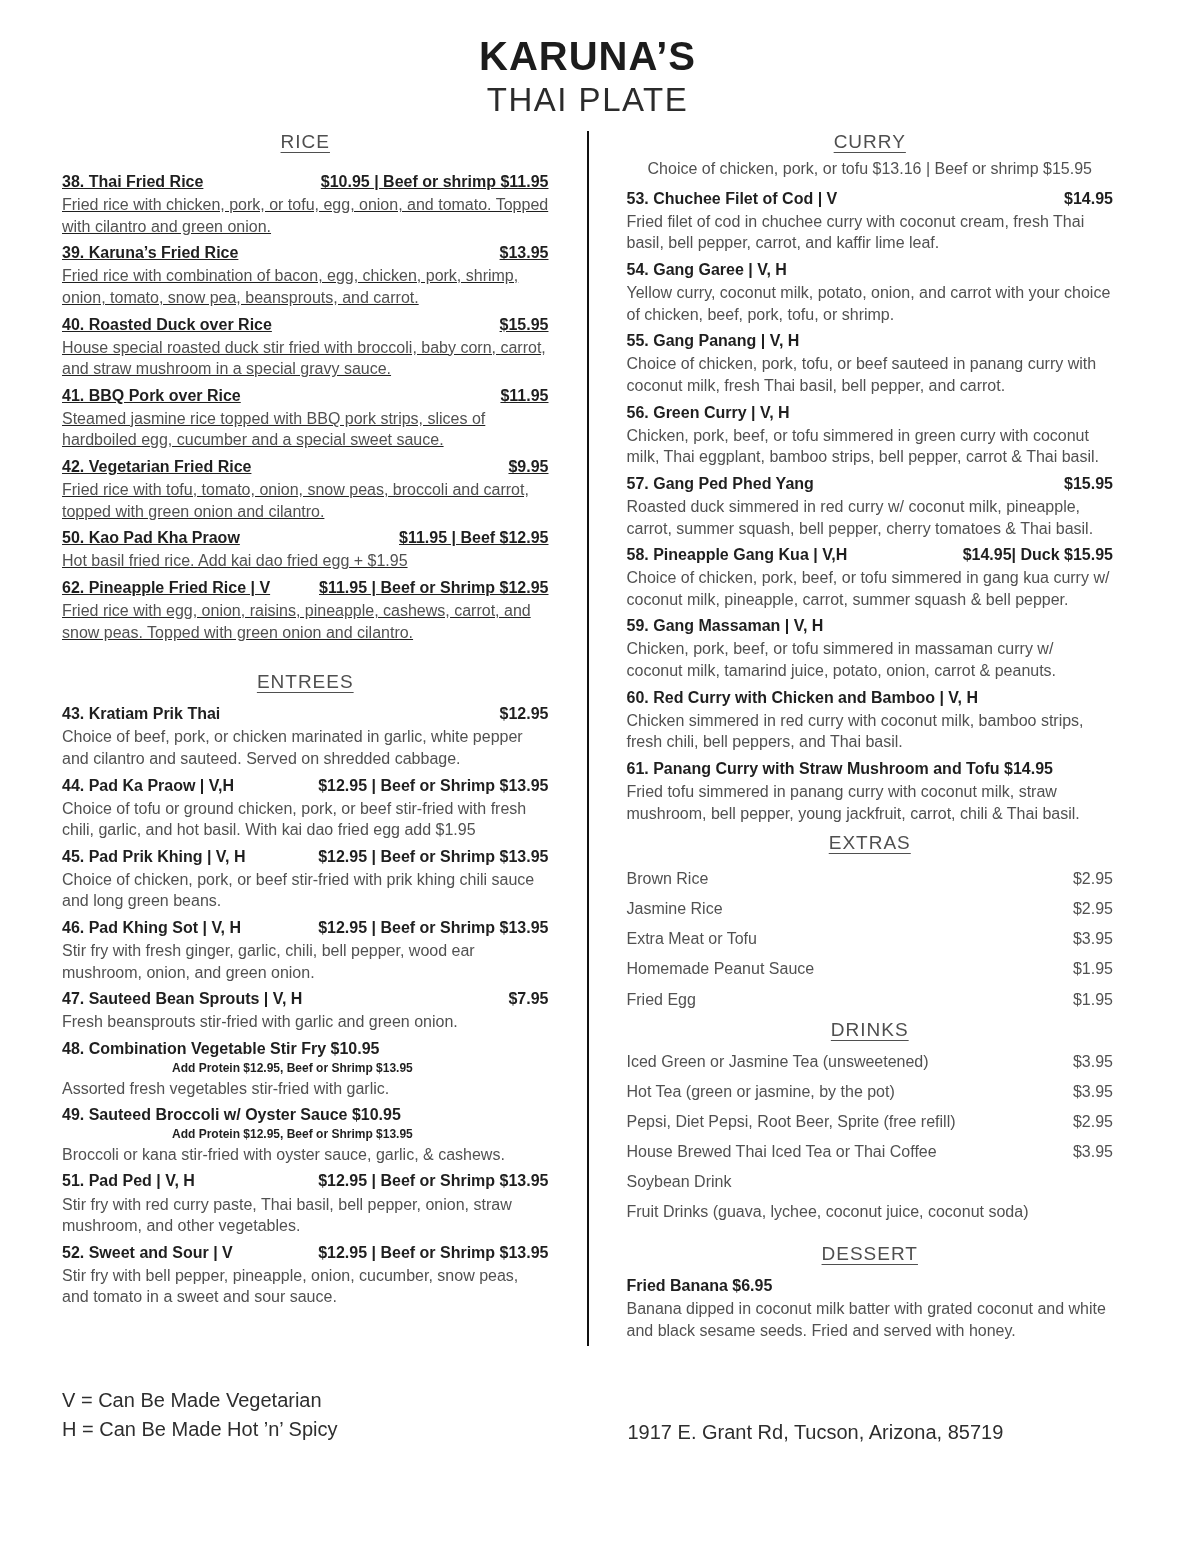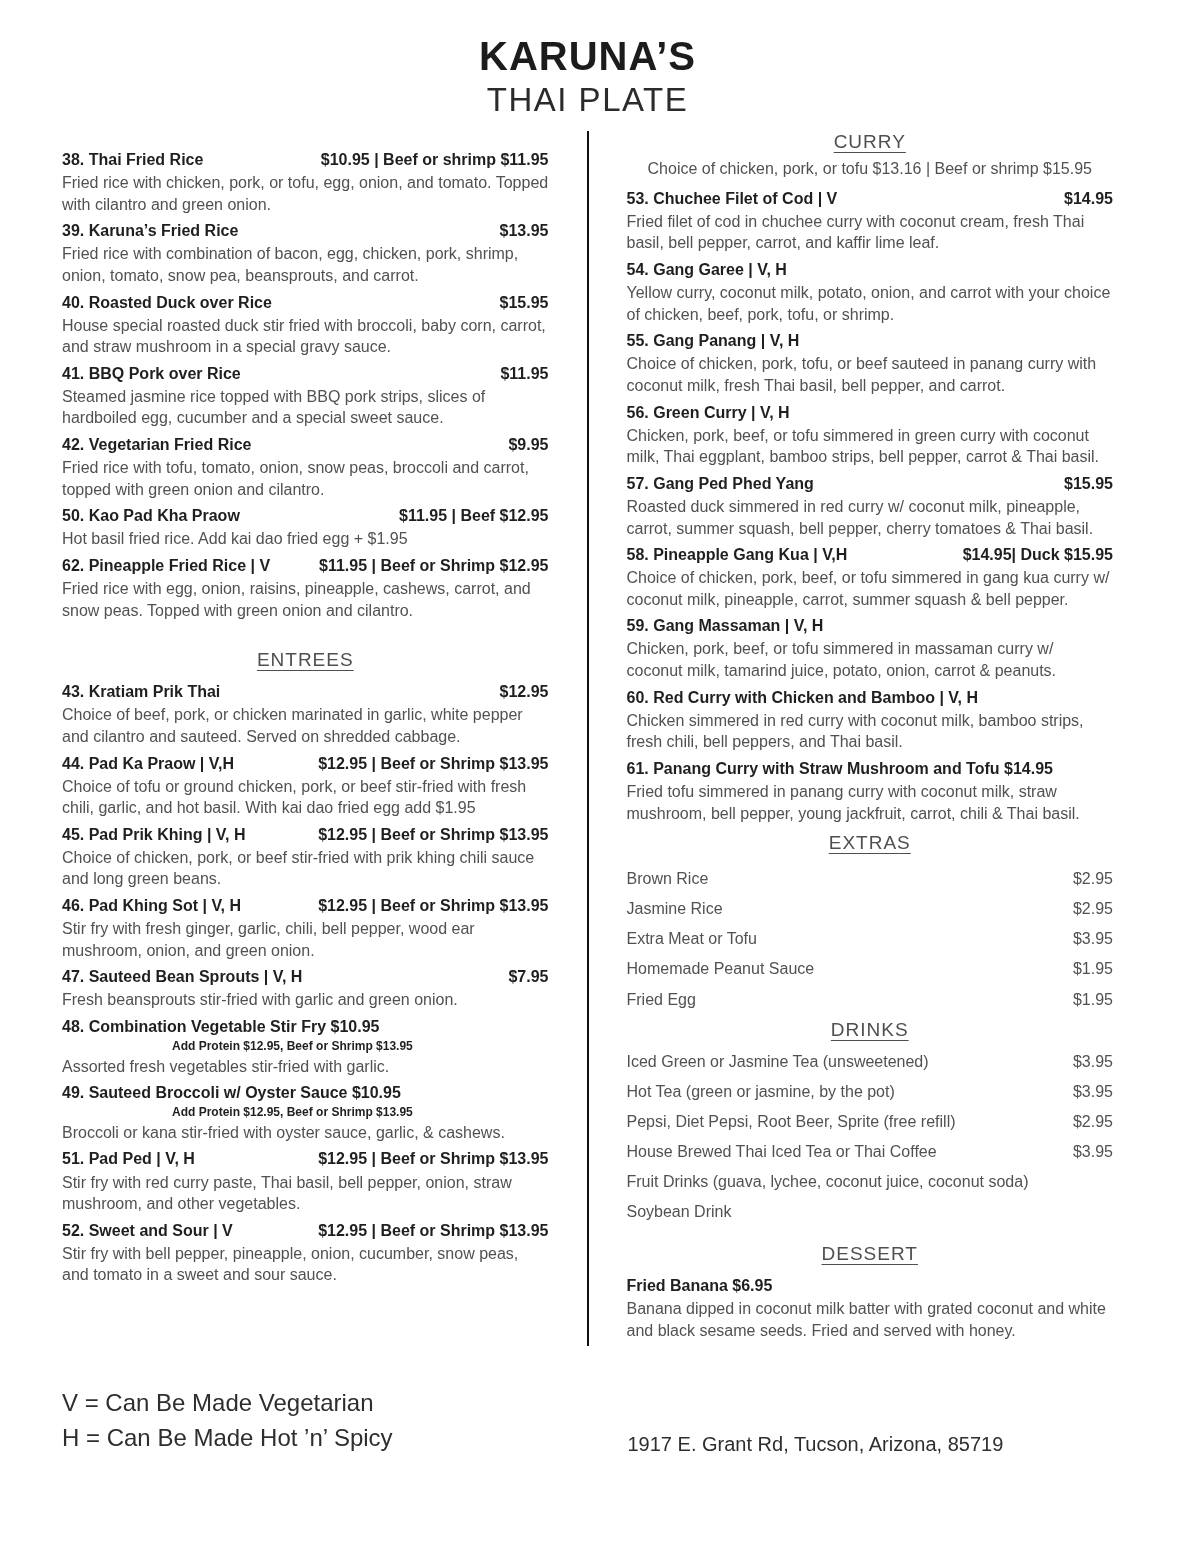--- a/index.html
+++ b/index.html
@@ -50,21 +50,21 @@
     margin: 0 0 10px;
   }
   .sec-heading .underline {
     text-decoration: underline;
     text-underline-offset: 4px;
   }
   .section.mt-lg { margin-top: 28px; }
   .section.mt-sm { margin-top: 8px; }
   .section.mt-xs { margin-top: 4px; }
   .section.mt-md { margin-top: 20px; }
-  .items.roomy { margin-top: 18px; }
+  .items.roomy { margin-top: 18px; text-decoration: underline; }
   .items.snug  { margin-top: 4px; }
   .items.med   { margin-top: 14px; }
 
   
   .menu-item { margin-bottom: 5px; }
   .menu-item.gap { margin-top: 0; }
   .item-head {
     display: flex;
     justify-content: space-between;
     align-items: baseline;
@@ -102,21 +102,21 @@
     margin: -4px 0 8px;
     line-height: 1.3;
   }
   
   .footer {
     display: flex;
     justify-content: space-between;
     margin-top: 40px;
   }
   .legend {
-    font-size: 24px;
+    font-size: 20px;
     color: #2e2e2e;
     line-height: 1.45;
     padding-left: 0;
   }
   .footer-right {
     width: 50%;
     box-sizing: border-box;
     padding-left: 40px;
     align-self: flex-end;
     margin-top: 34px;
@@ -131,20 +131,21 @@
   <header class="header">
     <h1>KARUNA’S</h1>
     <h2>THAI PLATE</h2>
   </header>
 
   <div class="columns">
 
     <div class="col left">
 
       <section class="section">
+        <h3 class="sec-heading"><span class="underline">RICE</span></h3>
         <div class="items roomy">
             <div class="menu-item">
               <div class="item-head">
                 <span class="item-name">38. Thai Fried Rice</span>
                 <span class="item-price">$10.95 | Beef or shrimp $11.95</span>
               </div>
               <div class="item-desc">Fried rice with chicken, pork, or tofu, egg, onion, and tomato. Topped with cilantro and green onion.</div>
             </div>
             <div class="menu-item">
               <div class="item-head">
@@ -388,26 +389,26 @@
               </div>
             </div>
             <div class="menu-item plain gap">
               <div class="item-head">
                 <span class="item-name">House Brewed Thai Iced Tea or Thai Coffee</span>
                 <span class="item-price">$3.95</span>
               </div>
             </div>
             <div class="menu-item plain">
               <div class="item-head">
+                <span class="item-name">Soybean Drink</span>
+              </div>
+            </div>
+            <div class="menu-item plain">
+              <div class="item-head">
                 <span class="item-name">Fruit Drinks (guava, lychee, coconut juice, coconut soda)</span>
-              </div>
-            </div>
-            <div class="menu-item plain">
-              <div class="item-head">
-                <span class="item-name">Soybean Drink</span>
               </div>
             </div>
           </div>
       </section>
 
       <section class="section mt-md">
         <h3 class="sec-heading"><span class="underline">DESSERT</span></h3>
         <div class="items snug">
             <div class="menu-item">
               <div class="item-head">

